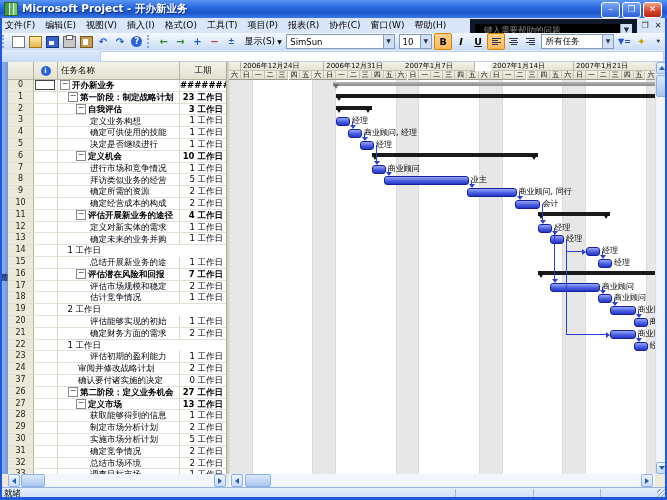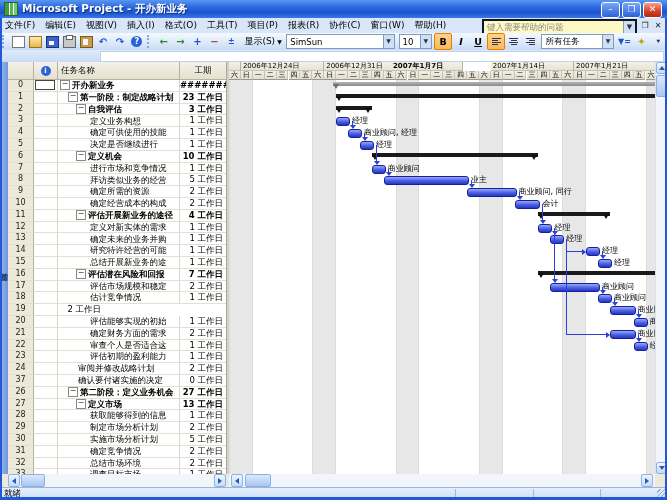--- a/index.html
+++ b/index.html
@@ -14,22 +14,22 @@
     background:linear-gradient(90deg,#3f9e3f 33%,#fff 33%,#fff 40%,#5ab45a 40%,#5ab45a 70%,#fff 70%,#fff 77%,#77c877 77%);}
   #title-text{font-weight:bold;font-size:10.5px;text-shadow:1px 1px 1px #0a2a7a;white-space:nowrap;}
   #winbtns{position:absolute;right:5px;top:2px;display:flex;gap:2px;}
   .wbtn{width:17px;height:14px;border:1px solid #fff;border-radius:3px;color:#fff;
     font-size:9px;line-height:12px;text-align:center;
     background:linear-gradient(180deg,#7aa6f4,#2a62d8);}
   .wbtn.close{background:linear-gradient(180deg,#f2a08a,#d6402a 60%,#b22810);}
   
   #menubar{left:0;top:18px;width:667px;height:15px;background:#d9e6fa;display:flex;align-items:center;}
   .menu-item{padding:1px 5px;white-space:nowrap;font-size:9px;}
-  #helpbox{position:absolute;right:30px;top:1px;width:148px;height:12px;background:#fef9c3;
-    border:2px solid #0f172a;color:#888;font-size:8.5px;line-height:12px;padding-left:3px;}
+  #helpbox{position:absolute;right:30px;top:1px;width:148px;height:12px;background:#000000;
+    border:5px solid #0f172a;color:#888;font-size:8.5px;line-height:12px;padding-left:9px;}
   #helpbox .dd{position:absolute;right:0;top:0;width:11px;height:12px;background:#cfdff5;
     border-left:1px solid #7f9db9;font-size:7px;line-height:12px;text-align:center;color:#333;}
   .mdi{position:absolute;top:2px;width:12px;height:11px;font-size:8px;line-height:11px;text-align:center;color:#222;}
   
   #toolbar{left:0;top:33px;width:667px;height:17px;
     background:linear-gradient(180deg,#f4f9fe 0%,#dbe8f9 60%,#c8dbf4 100%);
     border-bottom:1px solid #a9c4ea;display:flex;align-items:center;}
   .tb-handle{width:4px;height:13px;margin:0 2px;border-left:2px dotted #89a7d8;}
   .tbtn{width:17px;height:15px;display:flex;align-items:center;justify-content:center;
     border-radius:2px;margin:0 0.5px;font-size:10px;position:relative;}
@@ -400,23 +400,20 @@
           <div class="cell idc">13</div>
           <div class="cell indc"></div>
           <div class="cell namec" style="padding-left: 32px;">
             <span style="white-space: nowrap;">确定未来的业务并购</span>
           </div>
           <div class="cell durc">1 工作日</div>
         </div>
         <div class="trow">
           <div class="cell idc">14</div>
           <div class="cell indc"></div>
-          <div class="cell namec" style="padding-left: 32px;">
-            <span style="white-space: nowrap;">研究特许经营的可能</span>
-          </div>
           <div class="cell durc">1 工作日</div>
         </div>
         <div class="trow">
           <div class="cell idc">15</div>
           <div class="cell indc"></div>
           <div class="cell namec" style="padding-left: 32px;">
             <span style="white-space: nowrap;">总结开展新业务的途</span>
           </div>
           <div class="cell durc">1 工作日</div>
         </div>
@@ -462,23 +459,20 @@
           <div class="cell idc">21</div>
           <div class="cell indc"></div>
           <div class="cell namec" style="padding-left: 32px;">
             <span style="white-space: nowrap;">确定财务方面的需求</span>
           </div>
           <div class="cell durc">2 工作日</div>
         </div>
         <div class="trow">
           <div class="cell idc">22</div>
           <div class="cell indc"></div>
-          <div class="cell namec" style="padding-left: 32px;">
-            <span style="white-space: nowrap;">审查个人是否适合这</span>
-          </div>
           <div class="cell durc">1 工作日</div>
         </div>
         <div class="trow">
           <div class="cell idc">23</div>
           <div class="cell indc"></div>
           <div class="cell namec" style="padding-left: 32px;">
             <span style="white-space: nowrap;">评估初期的盈利能力</span>
           </div>
           <div class="cell durc">1 工作日</div>
         </div>
@@ -572,21 +566,21 @@
   <div class="abs" id="chart">
       <div class="band" style="left: 0px; width: 23.8px;"></div>
       <div class="band" style="left: 83.3px; width: 23.8px;"></div>
       <div class="band" style="left: 166.6px; width: 23.8px;"></div>
       <div class="band" style="left: 249.9px; width: 23.8px;"></div>
       <div class="band" style="left: 333.2px; width: 23.8px;"></div>
       <div class="band" style="left: 416.5px; width: 23.8px;"></div>
       <div class="wkcell" style="left: 0px; width: 11.9px;"></div>
       <div class="wkcell" style="left: 11.9px; width: 83.3px;">2006年12月24日</div>
       <div class="wkcell" style="left: 95.2px; width: 83.3px;">2006年12月31日</div>
-      <div class="wkcell" style="left: 162px; width: 72px; font-weight: bold;">2007年1月7日</div>
+      <div class="wkcell" style="left: 174px; width: 72px;">2007年1月7日</div>
       <div class="wkcell" style="left: 261.8px; width: 83.3px;">2007年1月14日</div>
       <div class="wkcell" style="left: 345.1px; width: 83.3px;">2007年1月21日</div>
       <div class="daycell" style="left: 0px; width: 11.9px;">六</div>
       <div class="daycell" style="left: 11.9px; width: 11.9px;">日</div>
       <div class="daycell" style="left: 23.8px; width: 11.9px;">一</div>
       <div class="daycell" style="left: 35.7px; width: 11.9px;">二</div>
       <div class="daycell" style="left: 47.6px; width: 11.9px;">三</div>
       <div class="daycell" style="left: 59.5px; width: 11.9px;">四</div>
       <div class="daycell" style="left: 71.4px; width: 11.9px;">五</div>
       <div class="daycell" style="left: 83.3px; width: 11.9px;">六</div>

